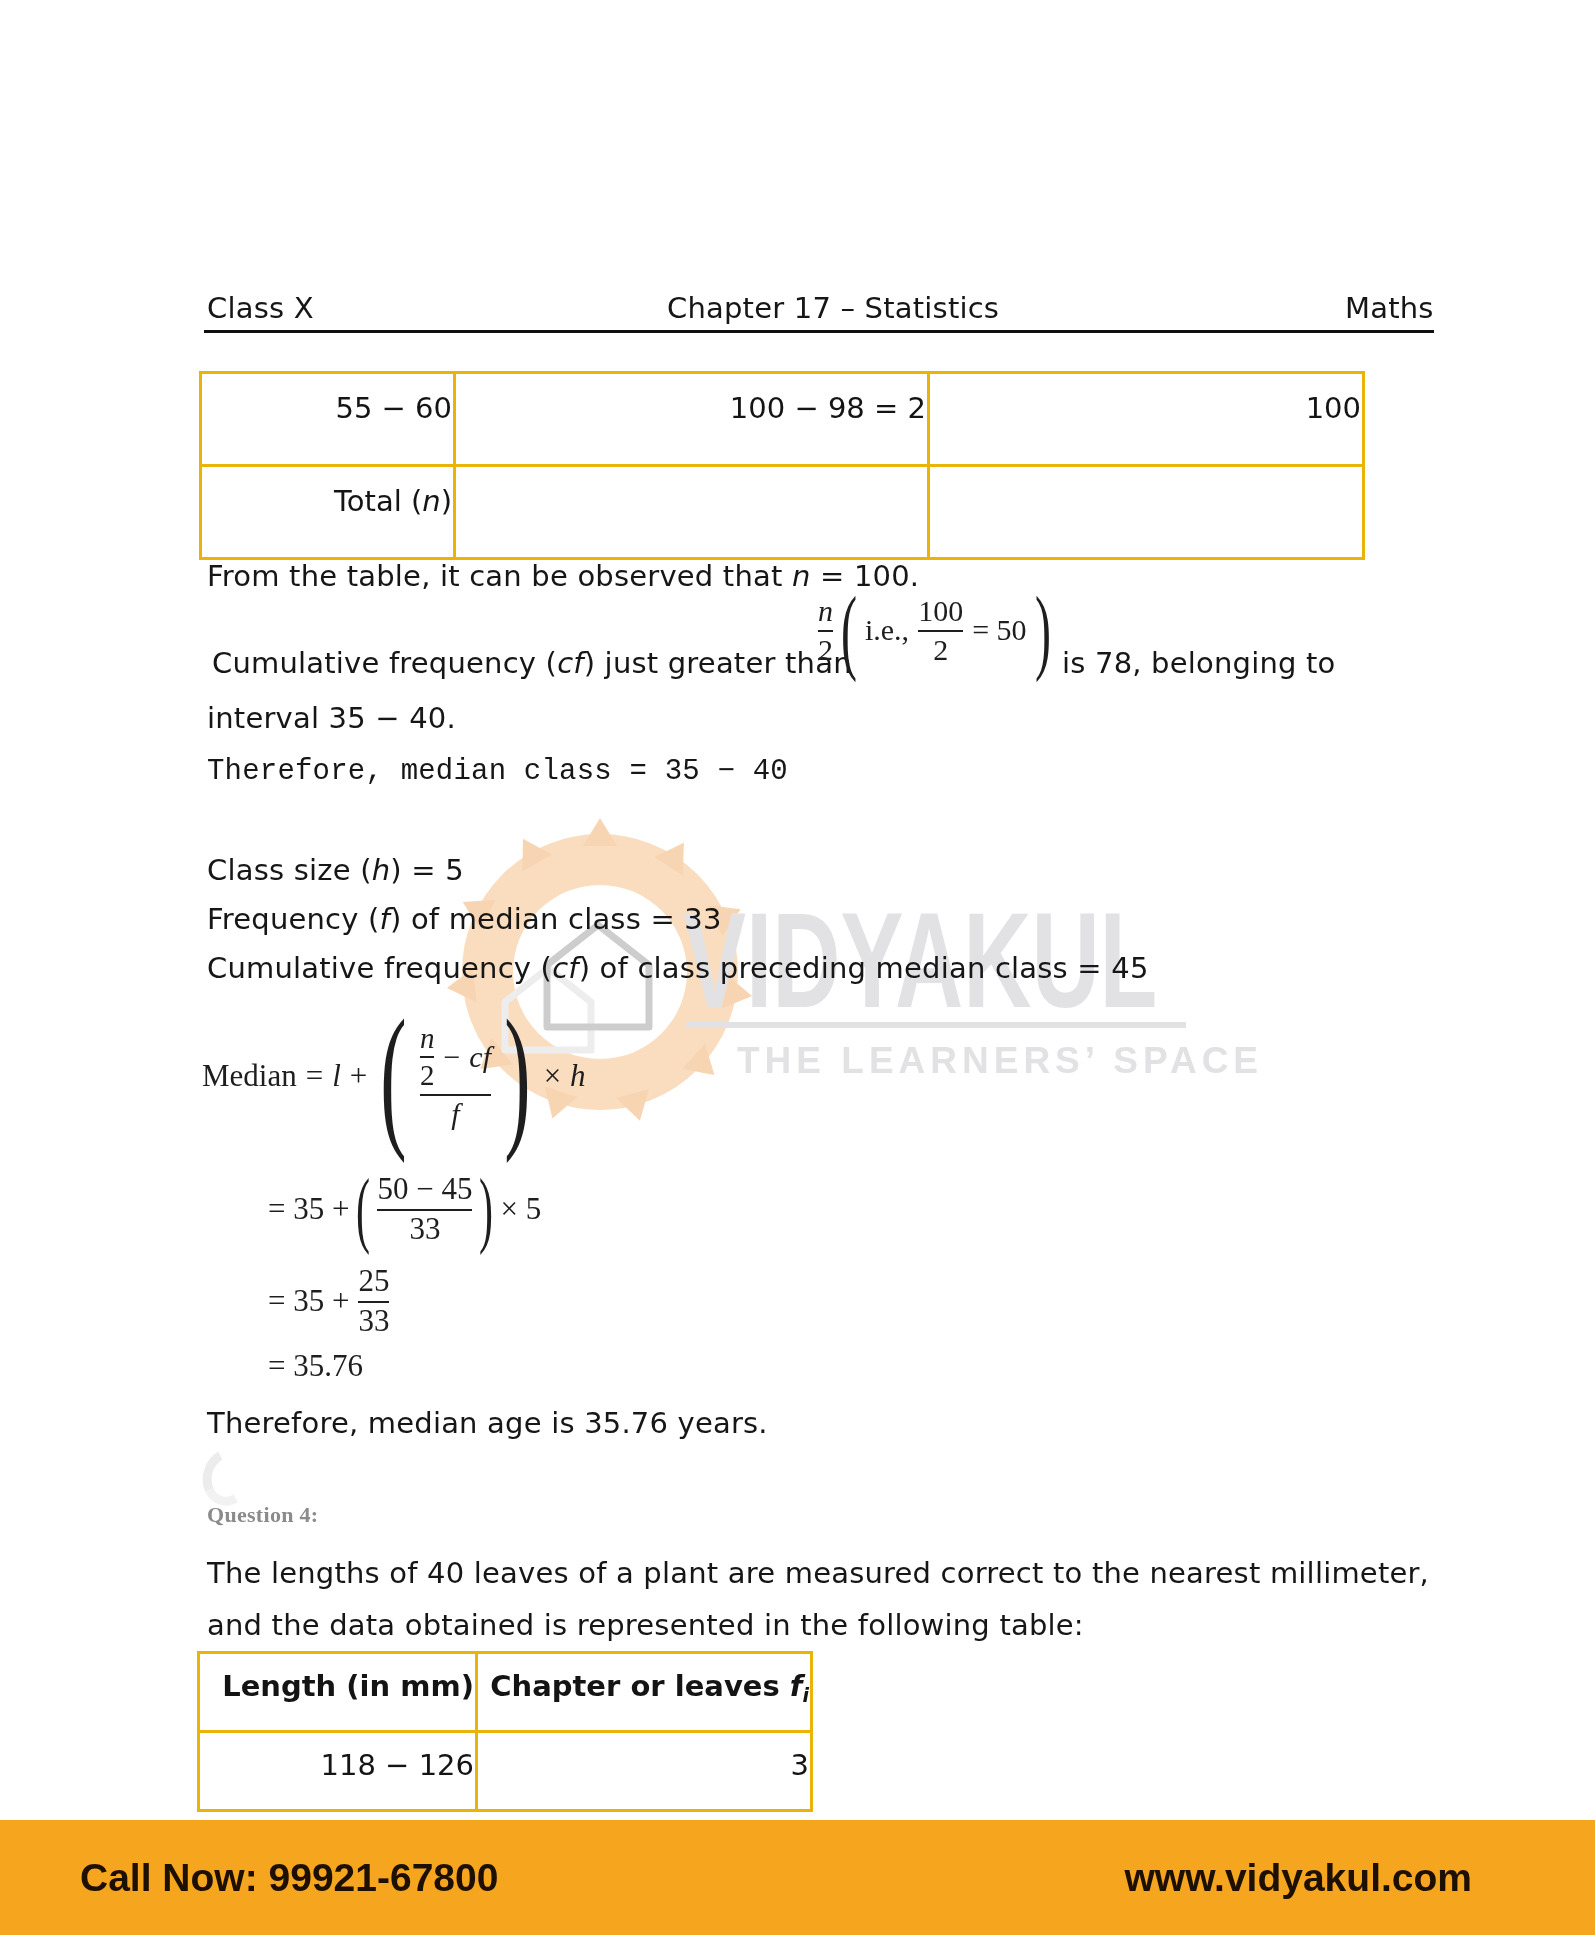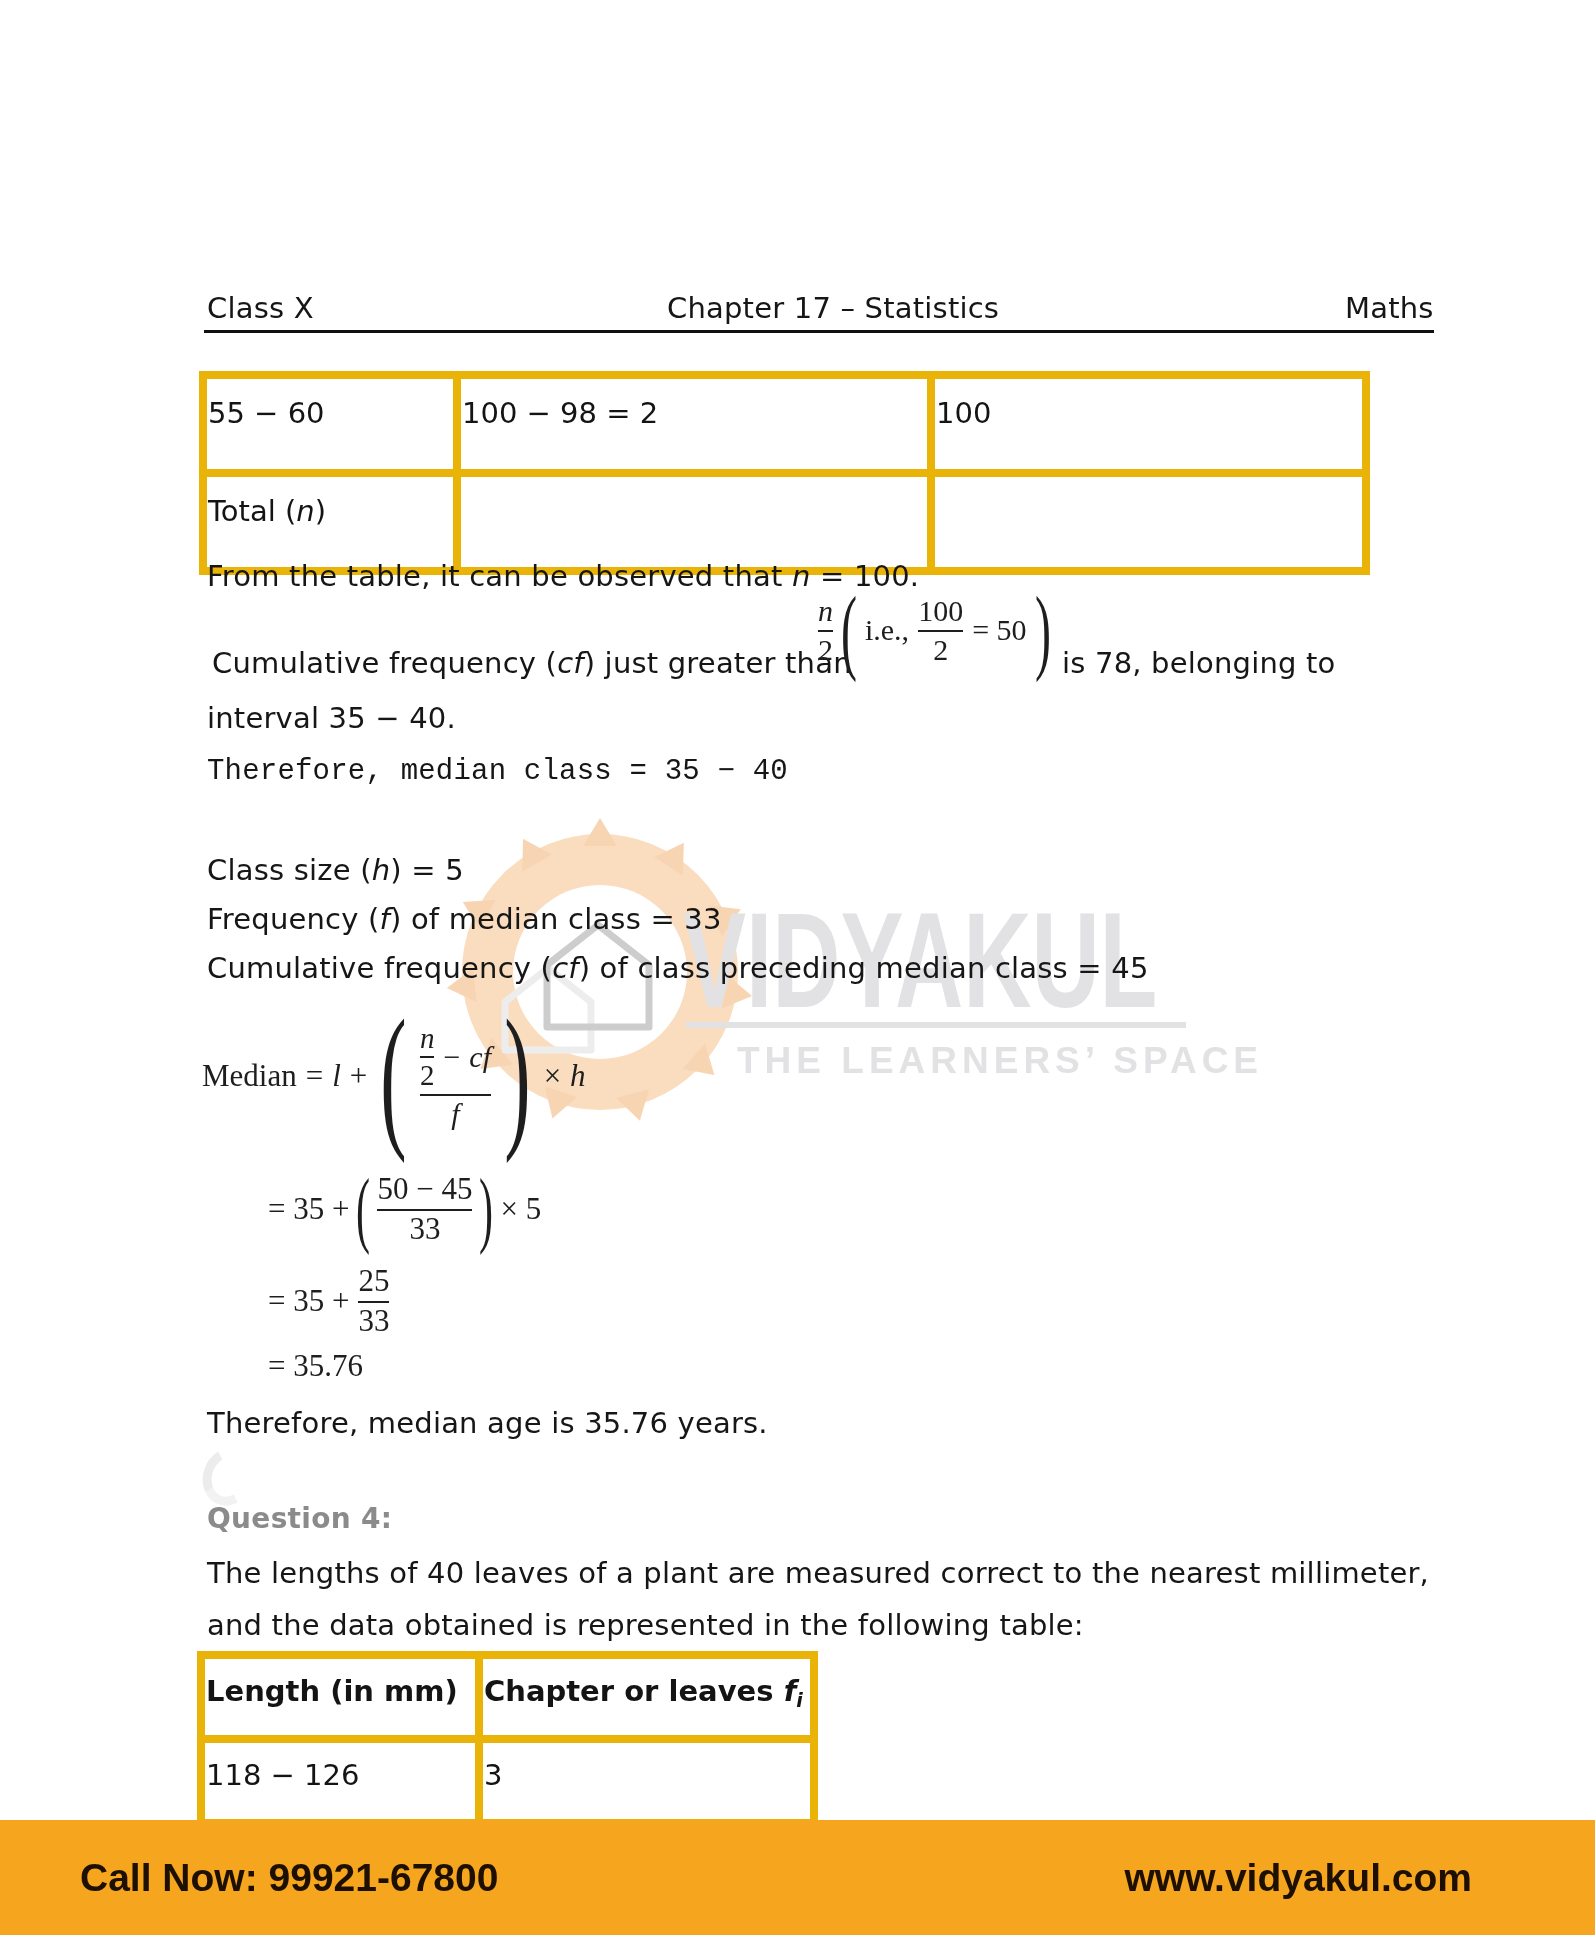--- a/index.html
+++ b/index.html
@@ -15,34 +15,34 @@
             transform-origin:left top;white-space:nowrap;line-height:1;}
   .wm-line{background:var(--wm-gray,#E2E2E4);}
   .wm-tag{font-family:"Liberation Sans",sans-serif;font-weight:bold;font-size:37px;
           letter-spacing:5px;color:var(--wm-gray,#E2E2E4);white-space:nowrap;}
   .crescent{width:32px;height:40px;border:9px solid transparent;border-left-color:#ECECEC;
             border-bottom-color:#F2F2F2;border-radius:50%;transform:rotate(18deg);}
   
   #content{position:absolute;inset:0;z-index:1;}
   .rule{background:#101010;}
   table{border-collapse:collapse;table-layout:fixed;background:transparent;}
-  td{border:8px solid #eab308;text-align:left;vertical-align:top;
+  td{border:3px solid #eab308;text-align:right;vertical-align:top;
      font-size:29px;color:#141414;background:transparent;}
   .t1 td{padding-top:17px;height:72px;}
   .t2 td{padding-top:15px;height:60px;}
   .t2 .hdr{font-weight:bold;}
   sub.fi{font-size:19px;font-style:italic;font-weight:bold;vertical-align:-6px;}
   
   .eq{display:flex;align-items:center;font-family:"Liberation Serif",serif;color:#1e1e1e;white-space:nowrap;}
   .frac{display:inline-flex;flex-direction:column;align-items:center;line-height:1.05;}
   .frac .bar{height:2px;background:#1e1e1e;align-self:stretch;margin:3px 0 2px 0;}
   .bp{display:inline-block;font-family:"Liberation Serif",serif;font-weight:400;
       line-height:.85;transform:scaleX(.5);}
   .gap{display:inline-block;width:9px;}
-  .q4{font-weight:bold;font-size:28px;color:var(--q-gray,#8B8B8B);letter-spacing:.3px;white-space:nowrap;}
+  .q4{font-weight:bold;font-size:22px;color:var(--q-gray,#8B8B8B);letter-spacing:.3px;white-space:nowrap;font-family:Liberation Serif, serif;}
   
   #footer{position:absolute;left:0;top:1820px;width:1595px;height:115px;
           background:var(--orange,#F6A51F);z-index:2;}
   .foot-txt{position:absolute;font-family:Liberation Sans, sans-serif;font-weight:bold;
             font-size:39px;color:#1D1000;white-space:nowrap;}
 </style>
 </head>
 <body>
 
 <div id="page">

